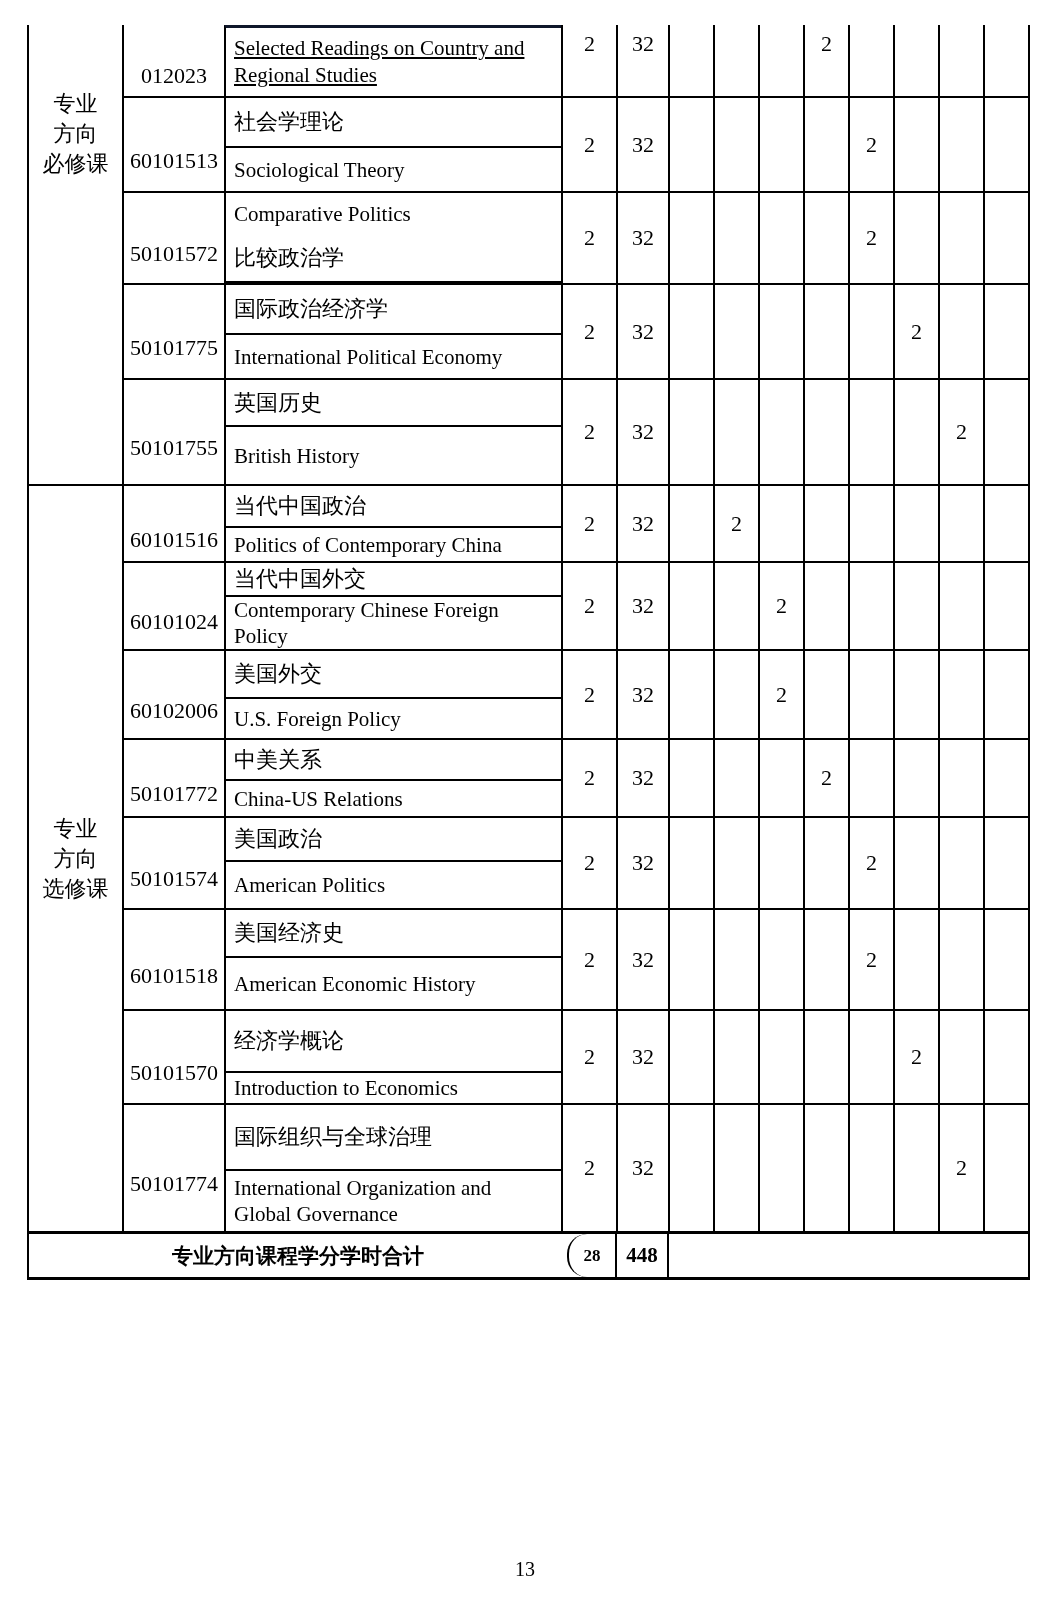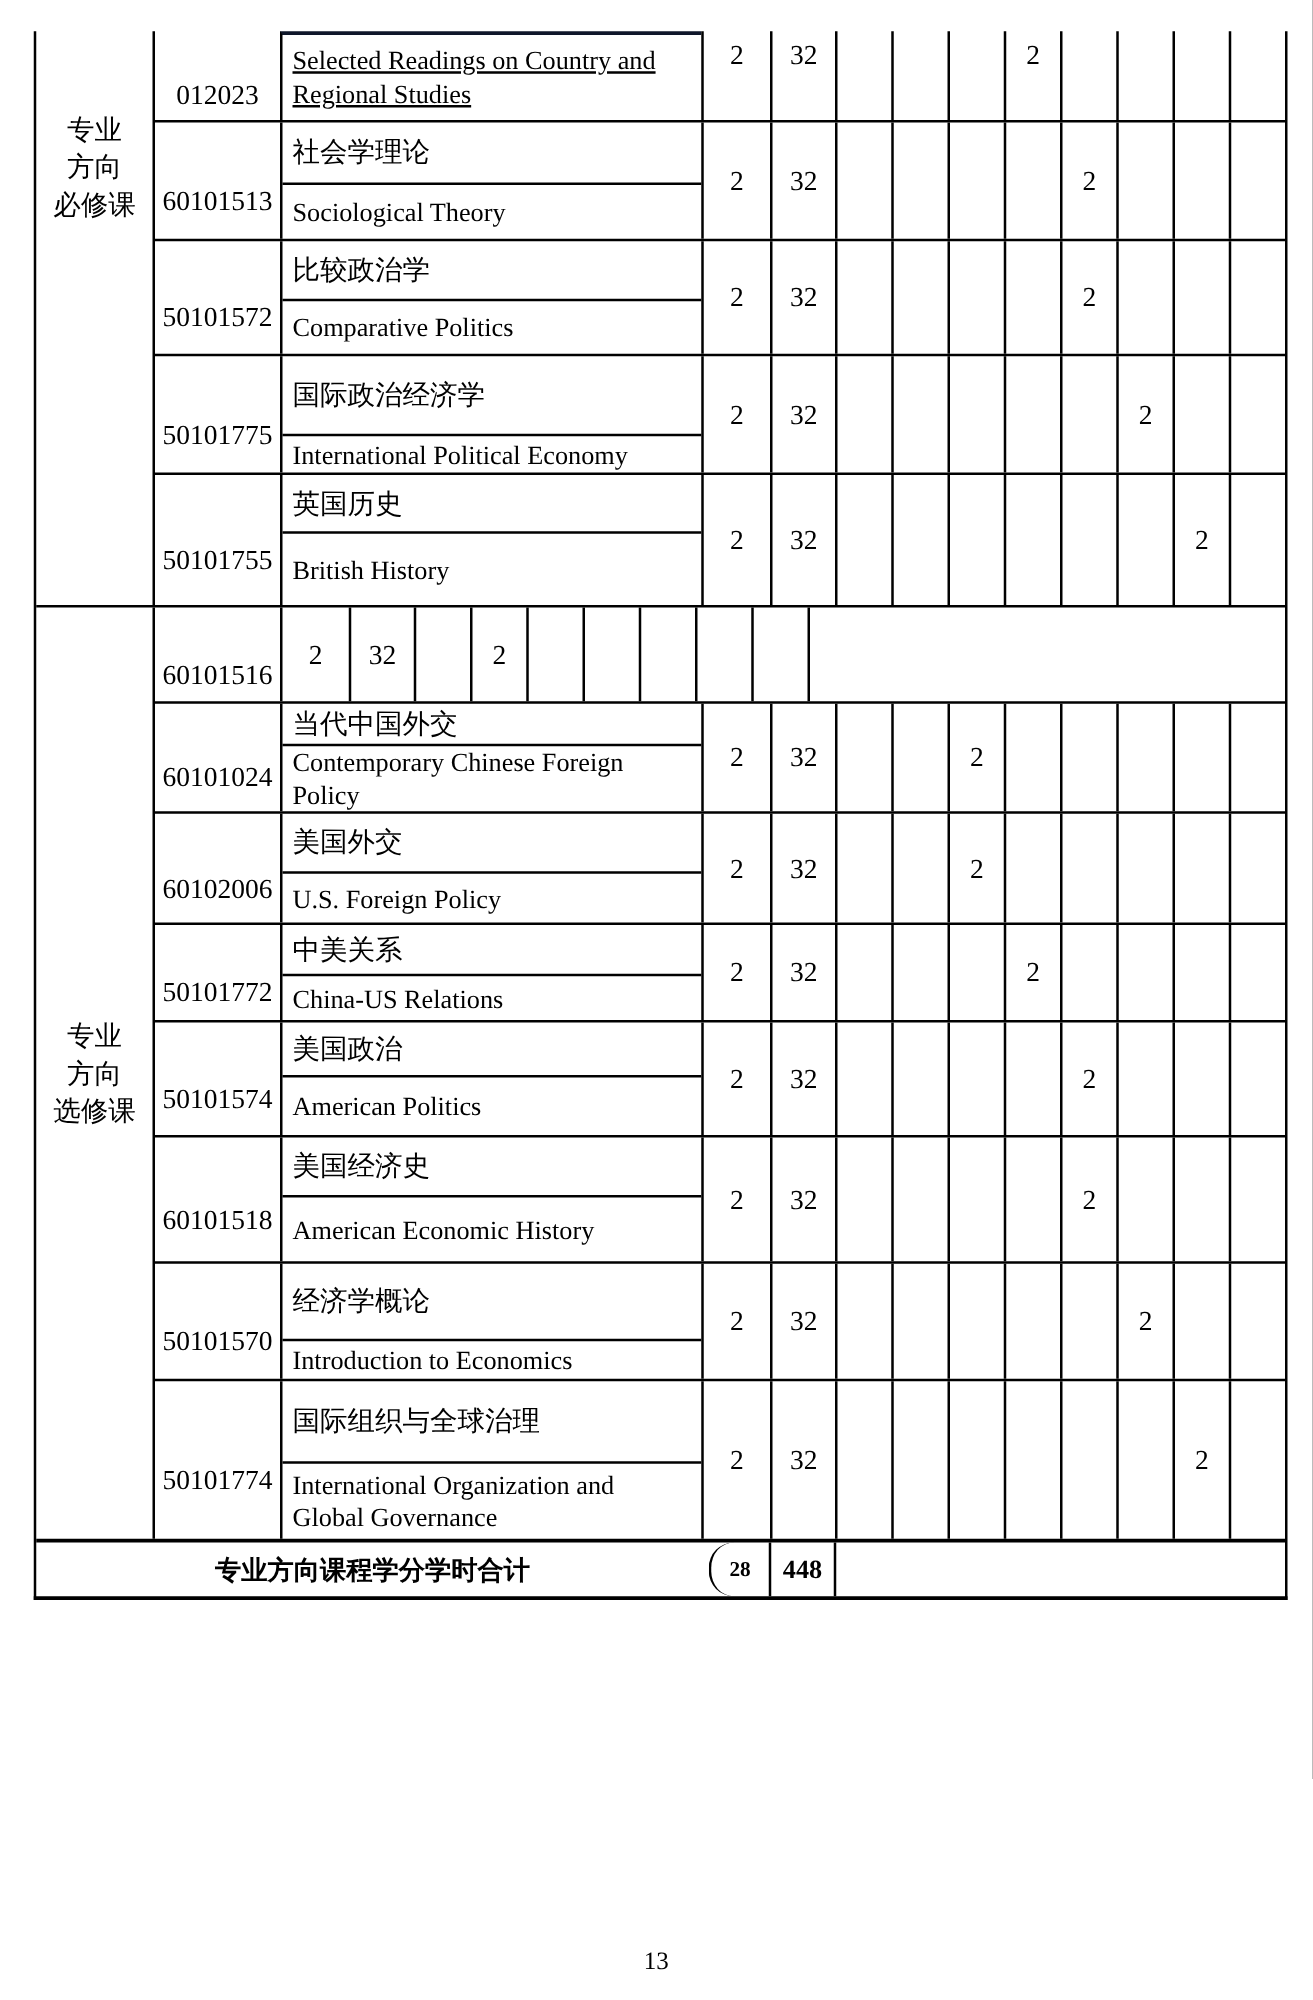--- a/index.html
+++ b/index.html
@@ -124,39 +124,39 @@
           <div class="cell c-sem"></div>
           <div class="cell c-sem">2</div>
           <div class="cell c-sem"></div>
           <div class="cell c-sem"></div>
           <div class="cell c-sem"></div>
         </div>
 
         <div class="row" style="height:92px">
           <div class="cell c-code">50101572</div>
           <div class="c-name">
+            <div class="sub en">Comparative Politics</div>
             <div class="sub zh" style="height:48px">比较政治学</div>
-            <div class="sub en">Comparative Politics</div>
           </div>
           <div class="cell c-cred">2</div>
           <div class="cell c-hours">32</div>
           <div class="cell c-sem"></div>
           <div class="cell c-sem"></div>
           <div class="cell c-sem"></div>
           <div class="cell c-sem"></div>
           <div class="cell c-sem">2</div>
           <div class="cell c-sem"></div>
           <div class="cell c-sem"></div>
           <div class="cell c-sem"></div>
         </div>
 
         <div class="row" style="height:95px">
           <div class="cell c-code">50101775</div>
           <div class="c-name">
-            <div class="sub zh" style="height:64px">国际政治经济学</div>
+            <div class="sub zh" style="height:50px">国际政治经济学</div>
             <div class="sub en">International Political Economy</div>
           </div>
           <div class="cell c-cred">2</div>
           <div class="cell c-hours">32</div>
           <div class="cell c-sem"></div>
           <div class="cell c-sem"></div>
           <div class="cell c-sem"></div>
           <div class="cell c-sem"></div>
           <div class="cell c-sem"></div>
           <div class="cell c-sem">2</div>
@@ -188,20 +188,24 @@
     <div class="section s2">
       <div class="cat-cell mid-label">
         <span>专业</span>
         <span>方向</span>
         <span>选修课</span>
       </div>
       <div class="rows">
 
         <div class="row" style="height:77px">
           <div class="cell c-code">60101516</div>
+          <div class="c-name">
+            <div class="sub zh" style="height:42px">当代中国政治</div>
+            <div class="sub en">Politics of Contemporary China</div>
+          </div>
           <div class="cell c-cred">2</div>
           <div class="cell c-hours">32</div>
           <div class="cell c-sem"></div>
           <div class="cell c-sem">2</div>
           <div class="cell c-sem"></div>
           <div class="cell c-sem"></div>
           <div class="cell c-sem"></div>
           <div class="cell c-sem"></div>
           <div class="cell c-sem"></div>
           <div class="cell c-sem"></div>

